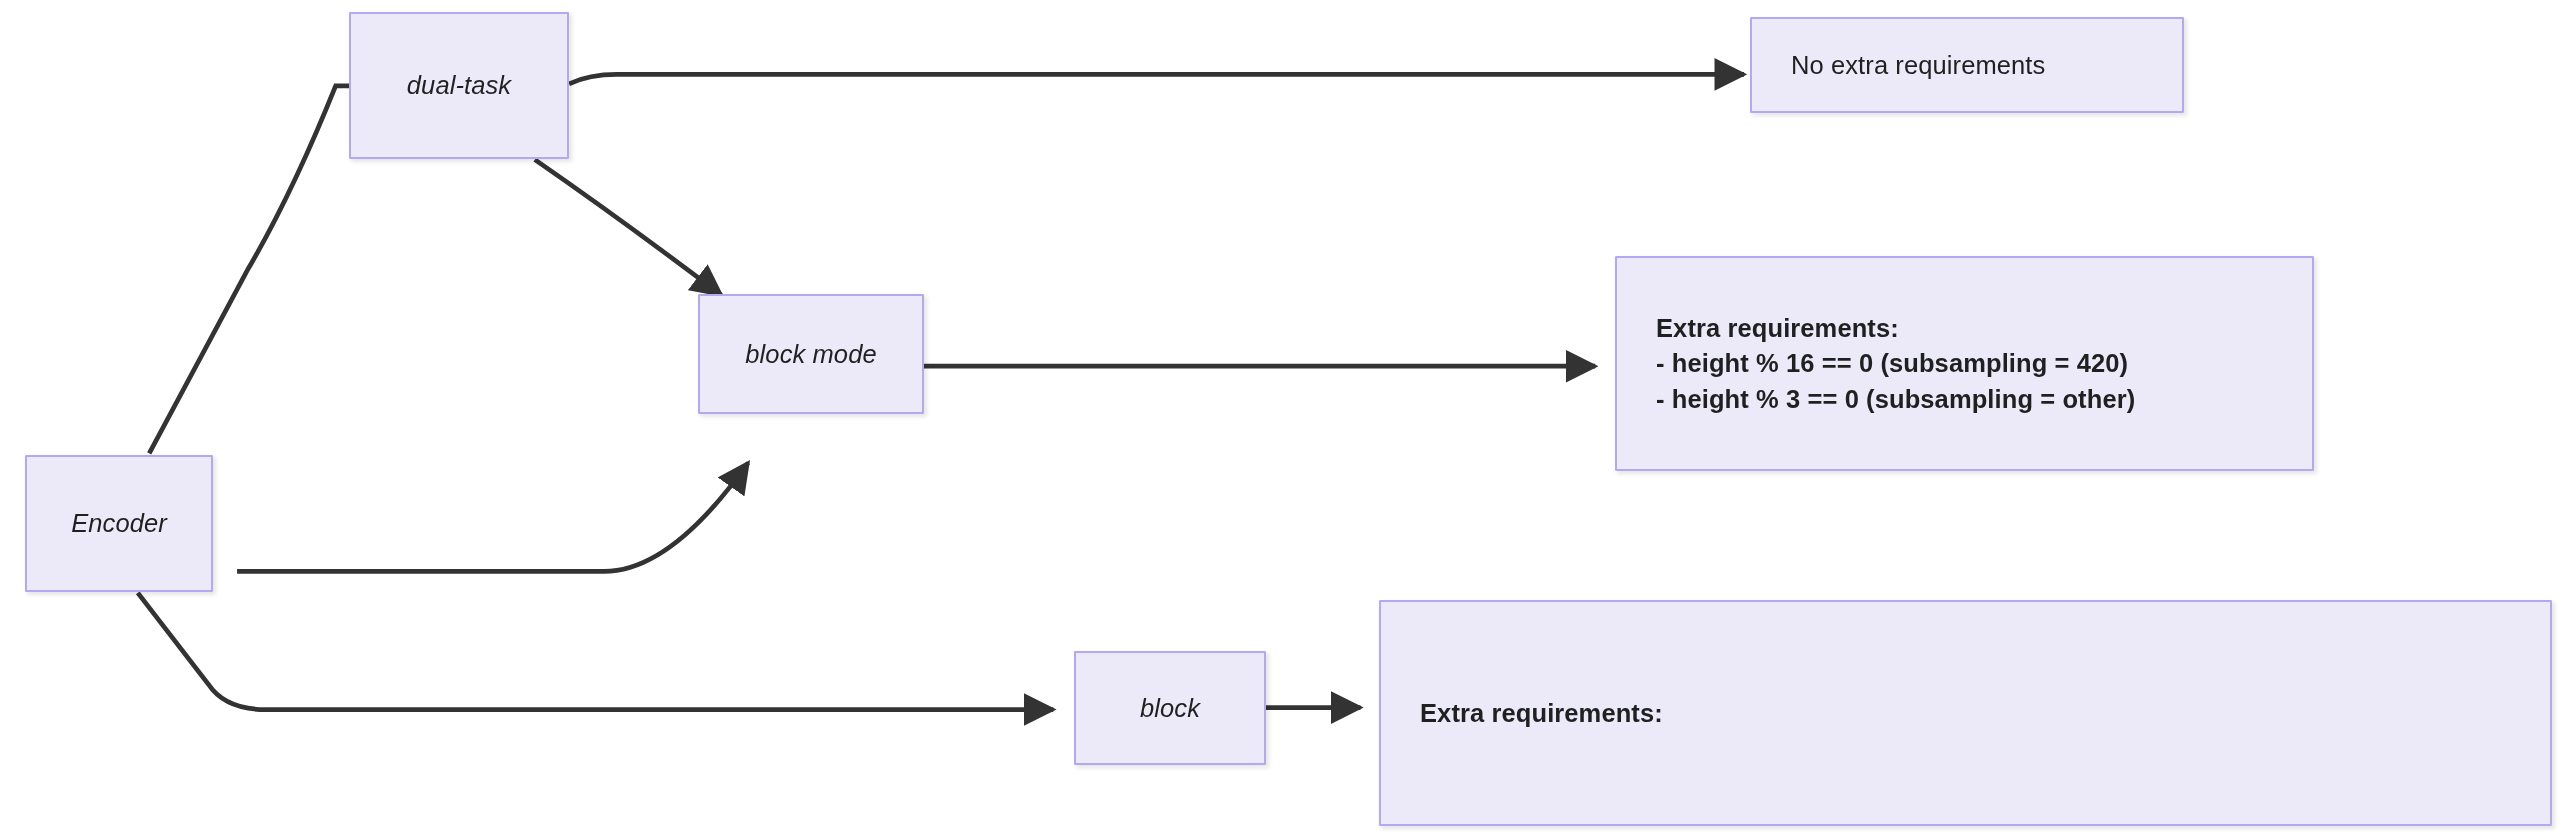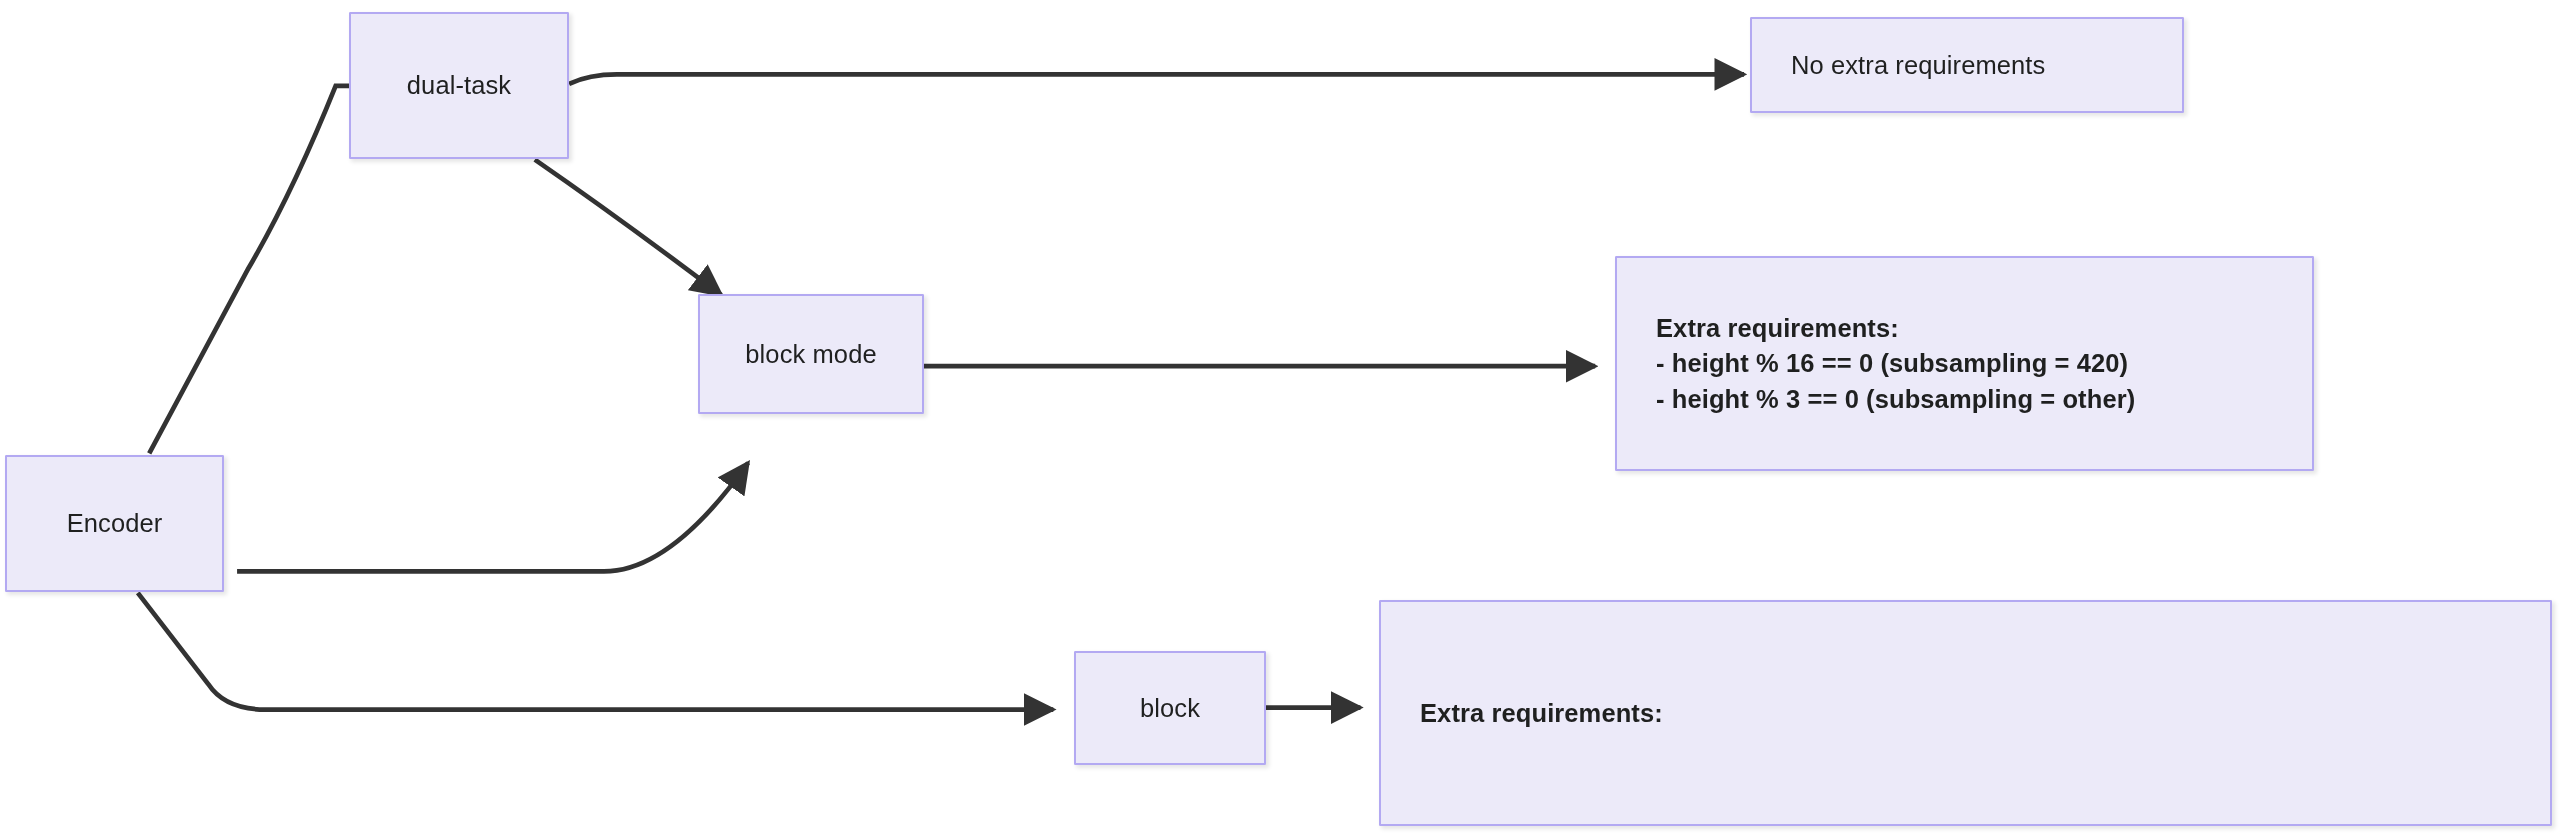--- a/index.html
+++ b/index.html
@@ -34,20 +34,21 @@
     border: 2.7px solid #b3a9f2;
     border-radius: 1.3px;
     display: flex;
     align-items: center;
     box-shadow: 2.7px 2.7px 4px rgba(0,0,0,0.10);
     color: #1f2020;
   }
   .node.center {
     justify-content: center;
     text-align: left;
+    font-style: italic;
   }
   .node.left {
     justify-content: flex-start;
     text-align: left;
   }
   .node-label {
     font-size: 25.5px;
     line-height: 1.18;
     letter-spacing: 0.1px;
     color: #1f2020;
@@ -58,21 +59,21 @@
   }
   .node-label .ln {
     display: block;
     font-weight: bold;
   }
   .node-label .ln + .ln {
     margin-top: 5px;
   }
 
   
-  #node-encoder      { left: 5px;   top: 455px;  width: 219px;  height: 137px; }
+  #node-encoder      { left: 25px;   top: 455px;  width: 188px;  height: 137px; }
   #node-dual-task    { left: 349px;  top: 12px;   width: 220px;  height: 147px; }
   #node-block-mode   { left: 698px; top: 294px;  width: 226px;  height: 120px; }
   #node-rotate       { left: 1074px; top: 651px;  width: 192px;  height: 114px; }
   #node-no-extra     { left: 1750px; top: 17px;   width: 434px;  height: 96px; }
   #node-extra-height { left: 1615px; top: 256px;  width: 699px; height: 215px; }
   #node-extra-rotate { left: 1379px; top: 600px;  width: 1173px; height: 226px; }
 </style>
 </head>
 <body>
 

